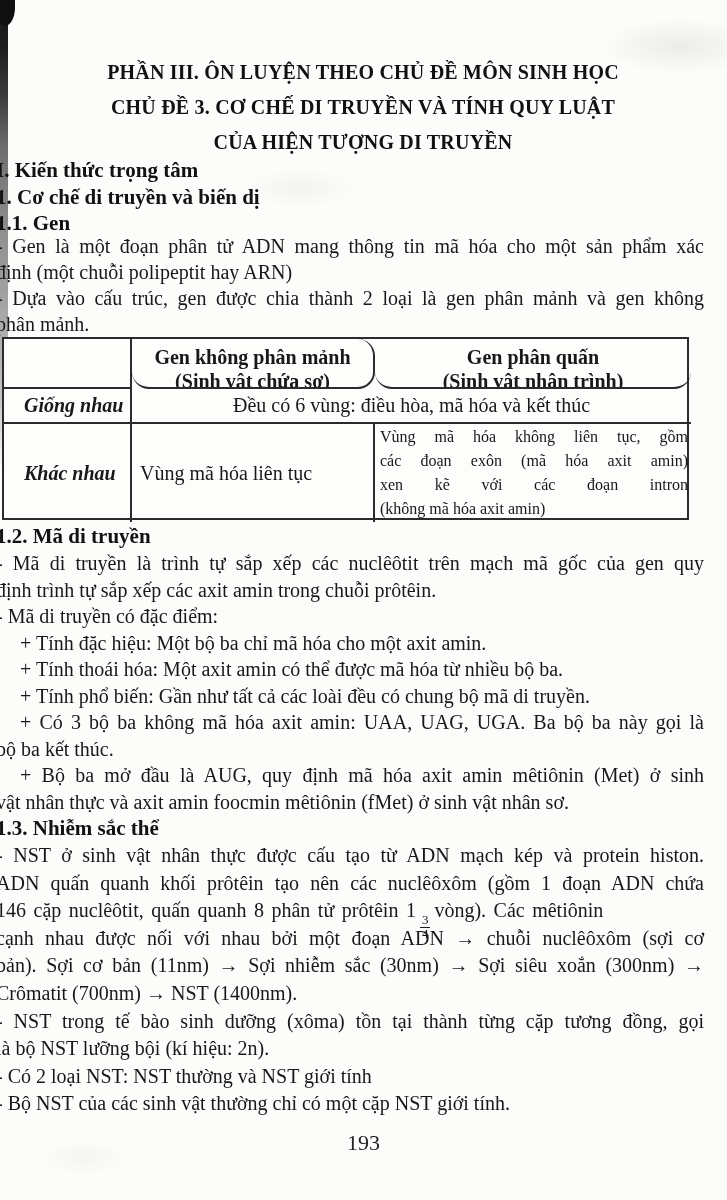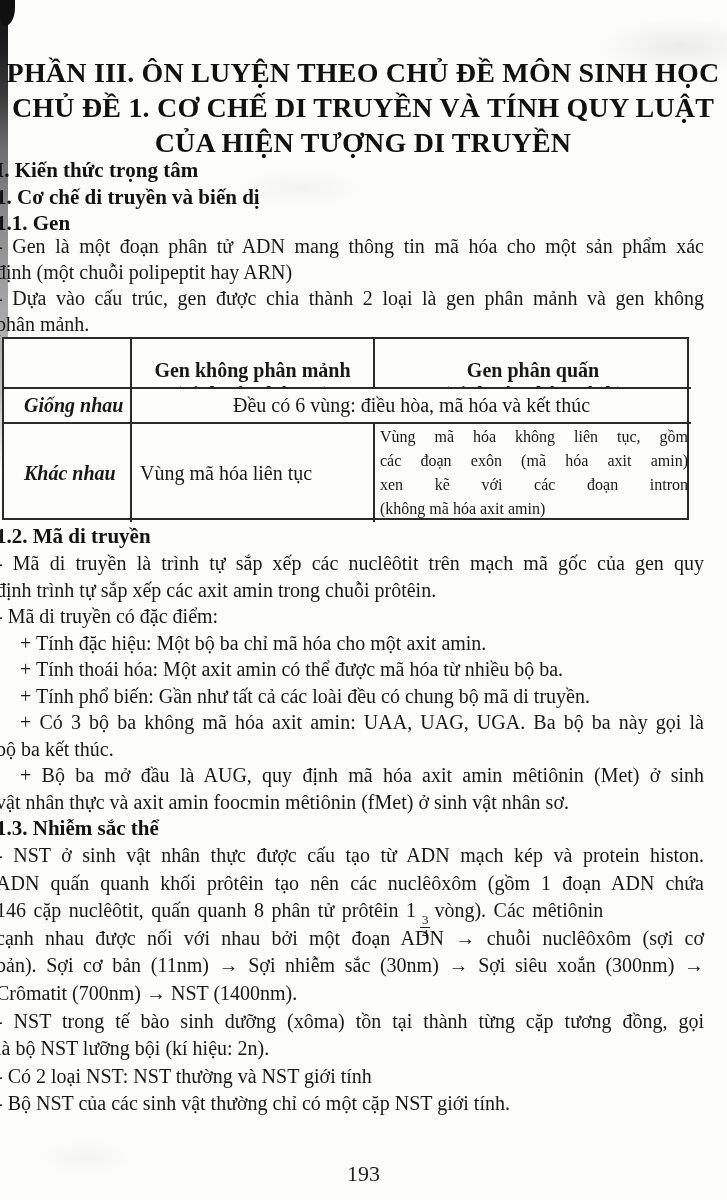--- a/index.html
+++ b/index.html
@@ -28,21 +28,21 @@
     background:radial-gradient(ellipse at center, rgba(90,90,90,0.10), rgba(90,90,90,0) 70%);}
   .sm2{left:240px;top:168px;width:120px;height:40px;
     background:radial-gradient(ellipse at center, rgba(120,120,120,0.07), rgba(120,120,120,0) 70%);}
   .sm3{left:40px;top:1140px;width:90px;height:36px;
     background:radial-gradient(ellipse at center, rgba(120,120,120,0.06), rgba(120,120,120,0) 70%);}
 
   
   .bl{position:absolute;left:-4px;width:708px;}
   .title{
     left:6px;width:714px;text-align:center;
-    font-weight:bold;font-size:28px;line-height:35px;color:#111;
+    font-weight:bold;font-size:20px;line-height:35px;color:#111;
     letter-spacing:0.2px;
   }
   .h{font-weight:bold;font-size:21px;line-height:27px;color:#121212;}
   .ln{font-size:20px;line-height:26.5px;white-space:nowrap;}
   .p .ln{white-space:normal;height:26.5px;overflow:visible;}
   .p-gen .ln{line-height:26px;height:26px;}
   .p-nst .ln{line-height:27.6px;height:27.6px;}
   .ind{padding-left:24px;}
   .j{text-align:justify;text-align-last:justify;}
 
@@ -53,55 +53,55 @@
     grid-template-columns:128px 243px 316px;
     grid-template-rows:50px 35px 98px;
     border:2px solid #2b2b2b;
     box-sizing:border-box;
     background:#fdfdfb;
     font-size:20px;
   }
   .c{border-right:2px solid #2b2b2b;border-bottom:2px solid #2b2b2b;box-sizing:border-box;overflow:hidden;}
   .c.lastcol{border-right:none;}
   .c.lastrow{border-bottom:none;}
-  .hdr{font-weight:bold;text-align:center;line-height:24px;padding-top:19px;}
+  .hdr{font-weight:bold;text-align:center;line-height:24px;padding-top:6px;border-radius:17px;}
   .lblcell{font-weight:bold;font-style:italic;padding-left:20px;display:flex;align-items:center;}
   .mergecell{grid-column:2/4;text-align:center;display:flex;align-items:center;justify-content:center;}
   .vcell{display:flex;align-items:center;padding-left:8px;}
   .klines{padding:1px 3px 0 5px;}
   .klines .ln{font-size:16px;line-height:24px;height:24px;}
 
   
   .fracline{word-spacing:2.5px;}
   .frac{
     display:inline-flex;flex-direction:column;align-items:center;
     vertical-align:-7px;font-size:13px;line-height:12px;margin:0 4px;
   }
   .frac .fn{border-bottom:1px solid #1a1a1a;padding:0 2px 0.5px 2px;}
   .frac .fd{padding-top:0.5px;}
 
   .pageno{
-    position:absolute;left:0;top:1161px;width:727px;
+    position:absolute;left:0;top:1130px;width:727px;
     text-align:center;font-size:22px;color:#222;
   }
 </style>
 </head>
 <body>
 
 <div class="page">
 
   <div class="edge-strip"></div>
   <div class="corner-blob"></div>
   <div class="smudge sm1"></div>
   <div class="smudge sm2"></div>
   <div class="smudge sm3"></div>
 
   <div class="bl title" style="top:55px">
     <div>PHẦN III. ÔN LUYỆN THEO CHỦ ĐỀ MÔN SINH HỌC</div>
-    <div>CHỦ ĐỀ 1. CƠ CHẾ DI TRUYỀN VÀ TÍNH QUY LUẬT</div>
+    <div>CHỦ ĐỀ 3. CƠ CHẾ DI TRUYỀN VÀ TÍNH QUY LUẬT</div>
     <div>CỦA HIỆN TƯỢNG DI TRUYỀN</div>
   </div>
 
   <div class="bl h" style="top:157px">I. Kiến thức trọng tâm</div>
   <div class="bl h" style="top:184px">1. Cơ chế di truyền và biến dị</div>
   <div class="bl h" style="top:210px">1.1. Gen</div>
 
   <div class="bl p p-gen" style="top:233px">
     <div class="ln j">- Gen là một đoạn phân tử ADN mang thông tin mã hóa cho một sản phẩm xác</div>
     <div class="ln">định (một chuỗi polipeptit hay ARN)</div>

